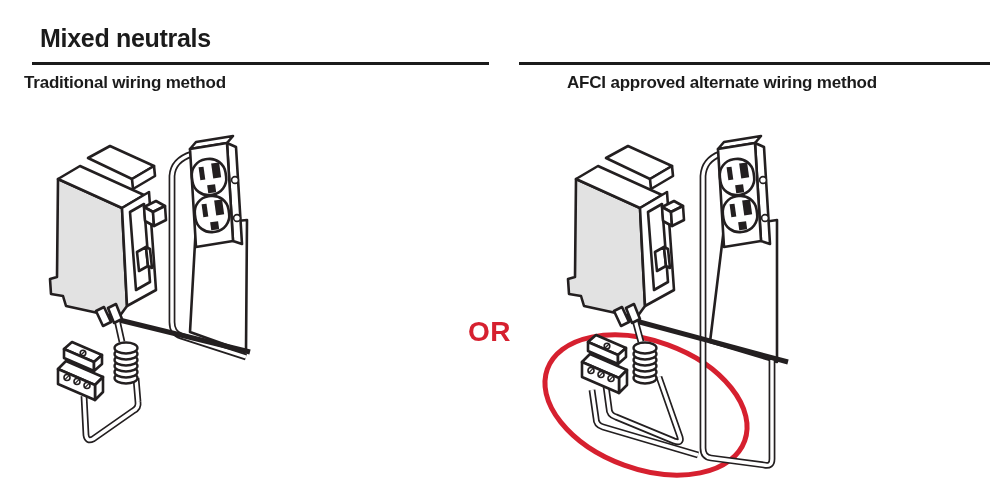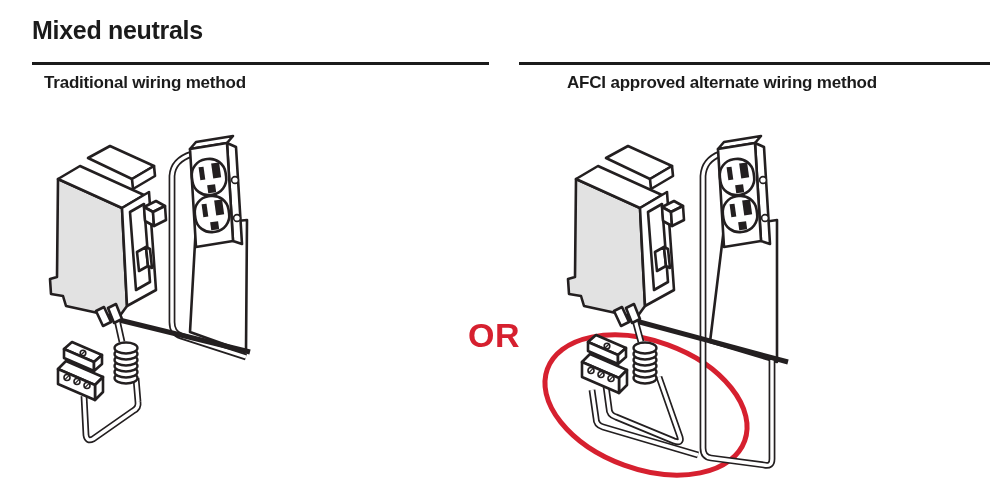--- a/index.html
+++ b/index.html
@@ -1,35 +1,35 @@
 <!DOCTYPE html>
 <html><head>
 <meta charset="utf-8">
 <style>
   html,body{margin:0;padding:0;background:#fff;}
   .page{
     position:relative;width:1008px;height:488px;background:#fff;overflow:hidden;
     font-family:"Liberation Sans", sans-serif;color:#1b1b1b;
   }
   .title{
-    position:absolute;left:32px;top:16px;margin:0;
+    position:absolute;left:32px;top:16px;margin:8px;
     font-size:25px;font-weight:700;letter-spacing:-0.3px;color:#1b1b1b;
   }
   .rule{position:absolute;top:62px;height:2.5px;background:#1b1b1b;}
   .rule-left{left:32px;width:457px;}
   .rule-right{left:519px;width:471px;}
   .subhead{
     position:absolute;top:73px;margin:0;font-size:17px;font-weight:700;
     letter-spacing:-0.2px;color:#1b1b1b;
   }
-  .subhead-left{left:44px;}
+  .subhead-left{left:24px;}
   .subhead-right{left:519px;margin-left:48px;}
   .or-label{
     position:absolute;left:468px;top:316px;
-    font-size:34px;font-weight:800;color:#d6202f;letter-spacing:0.5px;
+    font-size:28px;font-weight:800;color:#d6202f;letter-spacing:0.5px;
   }
   .diagram{position:absolute;top:110px;width:504px;height:378px;}
   .diagram-left{left:0;}
   .diagram-right{left:504px;}
   
   .face{fill:#fff;stroke:#231f20;stroke-width:2.6;stroke-linejoin:round;}
   .gray{fill:#e2e2e2;}
   .coil{stroke-width:2.3;}
   .slot{fill:#231f20;stroke:none;}
   .scr{fill:#fff;stroke:#231f20;stroke-width:1.6;}

